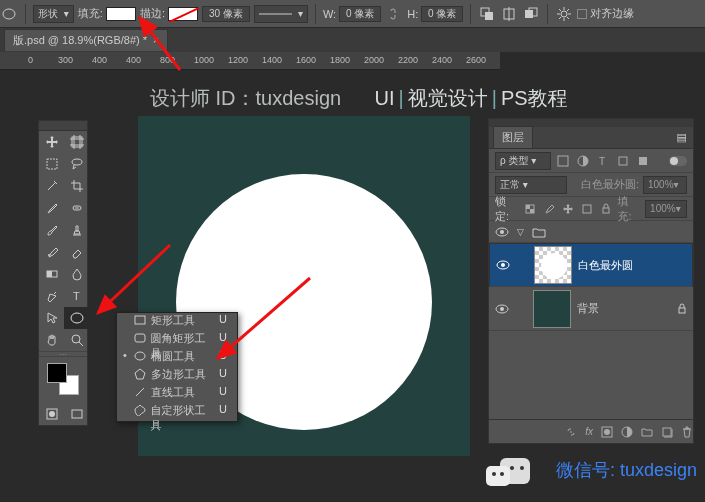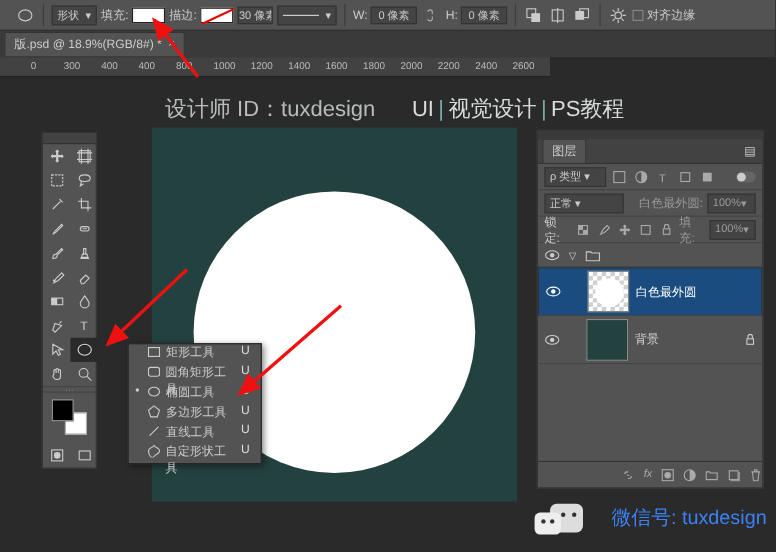--- a/index.html
+++ b/index.html
@@ -1,17 +1,17 @@
 <!DOCTYPE html>
 <html><head>
 <meta charset="utf-8">
 <style>
   * { box-sizing: border-box; margin: 0; padding: 0; font-family: "Microsoft YaHei", sans-serif; }
   body { background: #2a2a2a; width: 705px; height: 502px; overflow: hidden; position: relative; color: #ccc; font-size: 11px; }
-  .options { height: 28px; background: #535353; display: flex; align-items: center; padding: 0 14px; gap: 4px; border-bottom: 1px solid #2a2a2a; }
+  .options { height: 28px; background: #535353; display: flex; align-items: center; padding: 0 0; gap: 4px; border-bottom: 1px solid #2a2a2a; }
   .options .ctl { display: flex; align-items: center; gap: 3px; }
   .options .swatch { width: 30px; height: 14px; border: 1px solid #222; display: inline-block; }
   .options input[type=text] { width: 42px; height: 16px; background: #444; border: 1px solid #333; color: #ccc; font-size: 10px; text-align: center; }
   .divider { width: 1px; height: 20px; background: #3a3a3a; margin: 0 3px; }
   .iconbox { width: 18px; height: 16px; display: flex; align-items: center; justify-content: center; }
   svg { display: block; }
   .tabbar { height: 24px; background: #3a3a3a; display: flex; align-items: center; padding-left: 4px; }
   .tab { background: #535353; height: 22px; display: flex; align-items: center; padding: 0 8px; font-size: 11px; border: 1px solid #333; border-bottom: none; }
   .tab .x { margin-left: 6px; font-size: 10px; }
   .rulerH { position: absolute; left: 0; top: 52px; height: 18px; width: 500px; background: #424242; border-bottom: 1px solid #222; }
@@ -79,21 +79,21 @@
     <span class="swatch" style="background:#fff"></span>
   </div>
   <div class="ctl">
     <span>描边:</span>
     <span class="swatch" style="background:#fff;position:relative">
         <svg width="30" height="14" style="position:absolute;left:0;top:0">
           <line x1="0" y1="14" x2="30" y2="0" stroke="#e00" stroke-width="2"></line>
         </svg>
       </span>
   </div>
-  <input type="text" style="width: 32px;" value="30 像素">
+  <input type="text" style="width: 48px;" value="30 像素">
   <div class="ctl sel" style="width:54px"><svg width="40" height="2">
         <line x1="0" y1="1" x2="40" y2="1" stroke="#ccc"></line>
       </svg>&nbsp;▾</div>
   <span class="divider"></span>
   <div class="ctl">
       <span>W:</span>
       <input type="text" value="0 像素" style="">
     </div>
   <span class="iconbox">
       <svg width="10" height="12">

